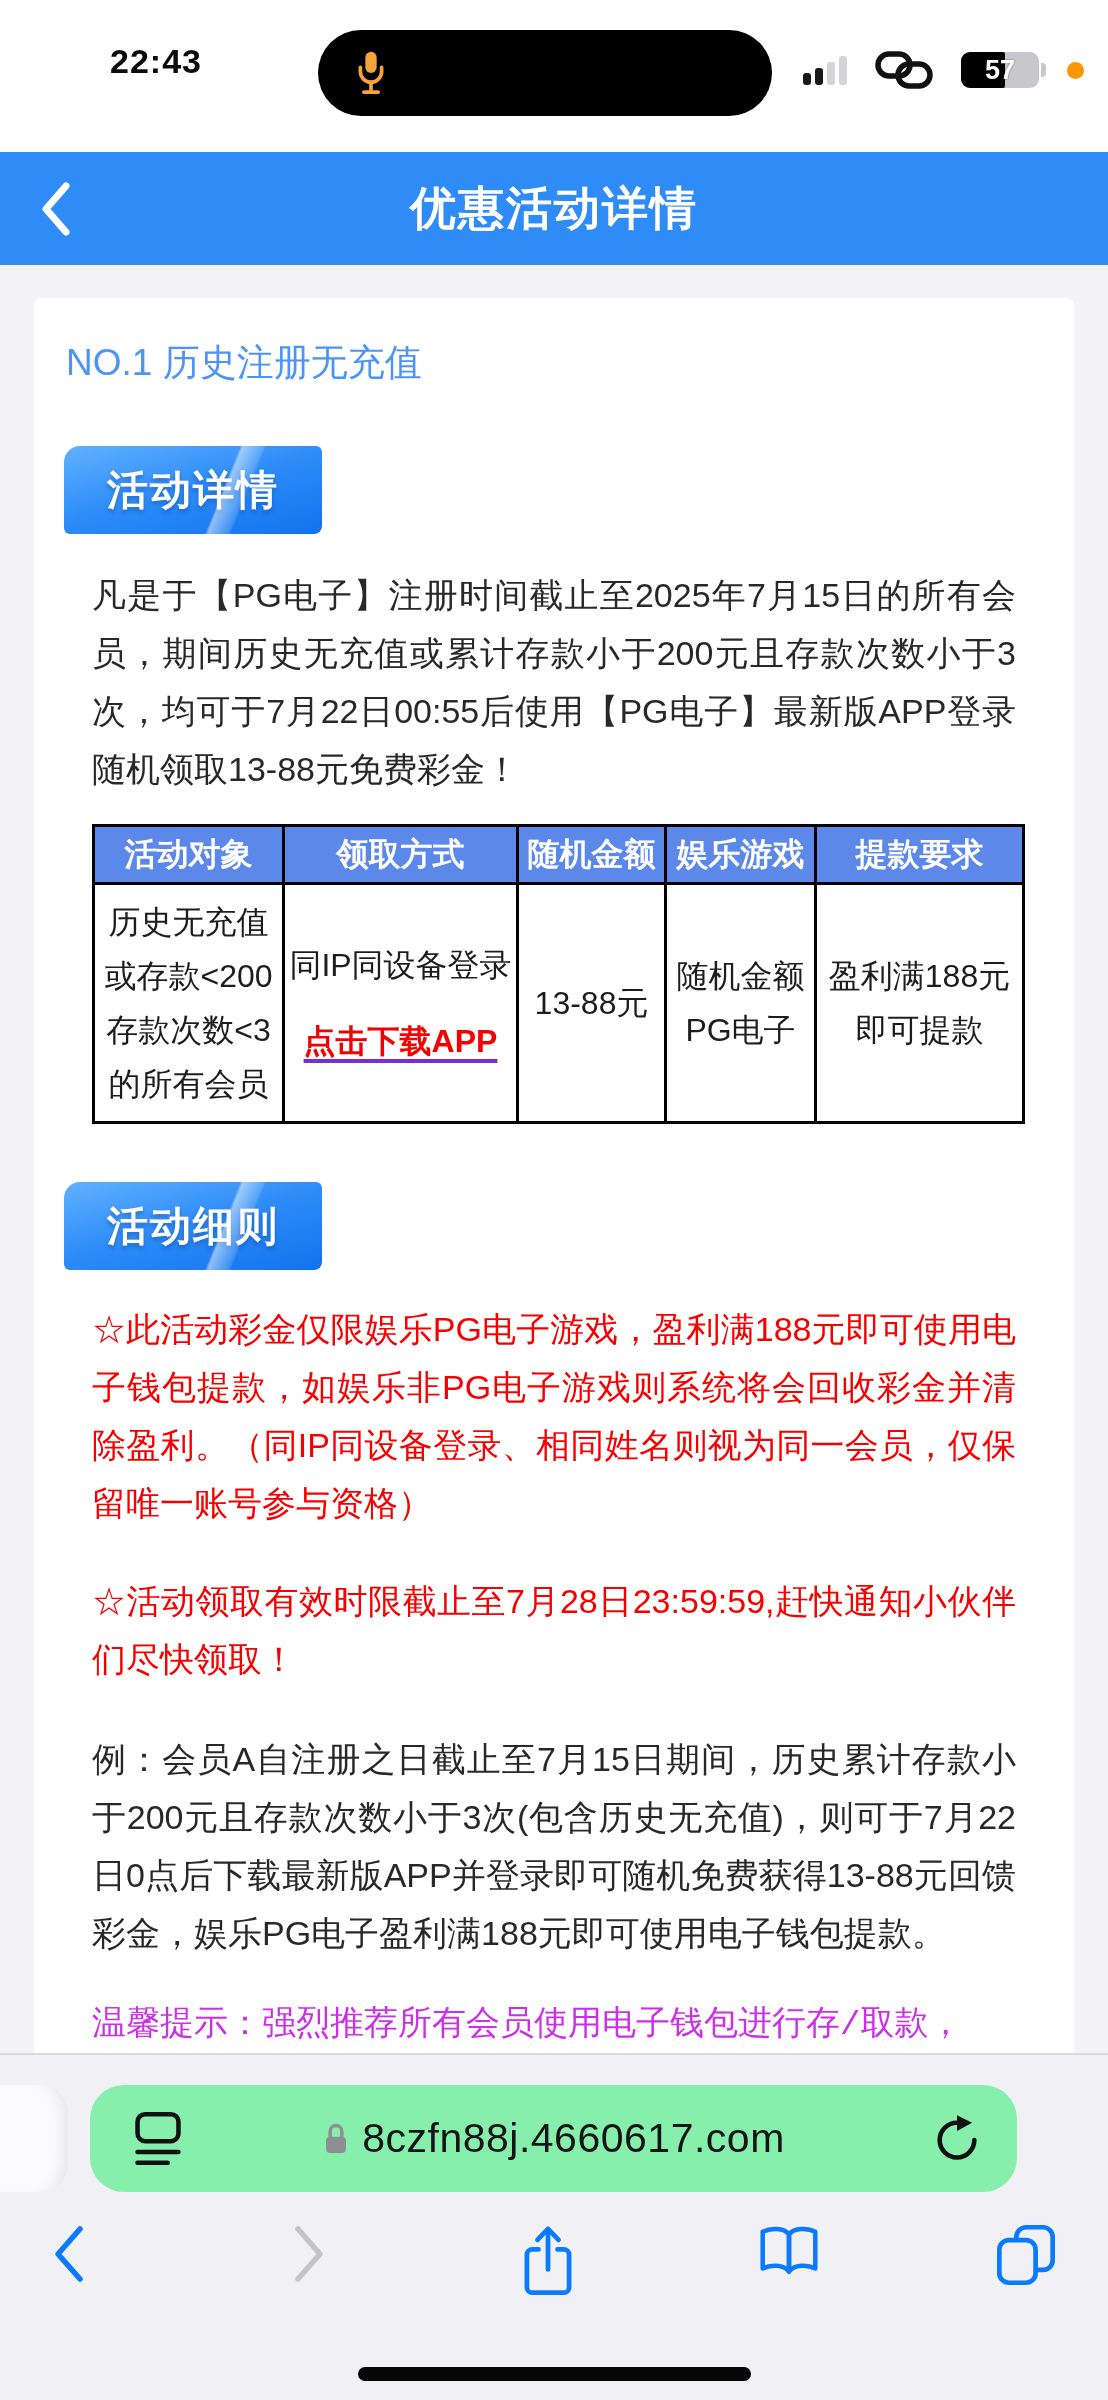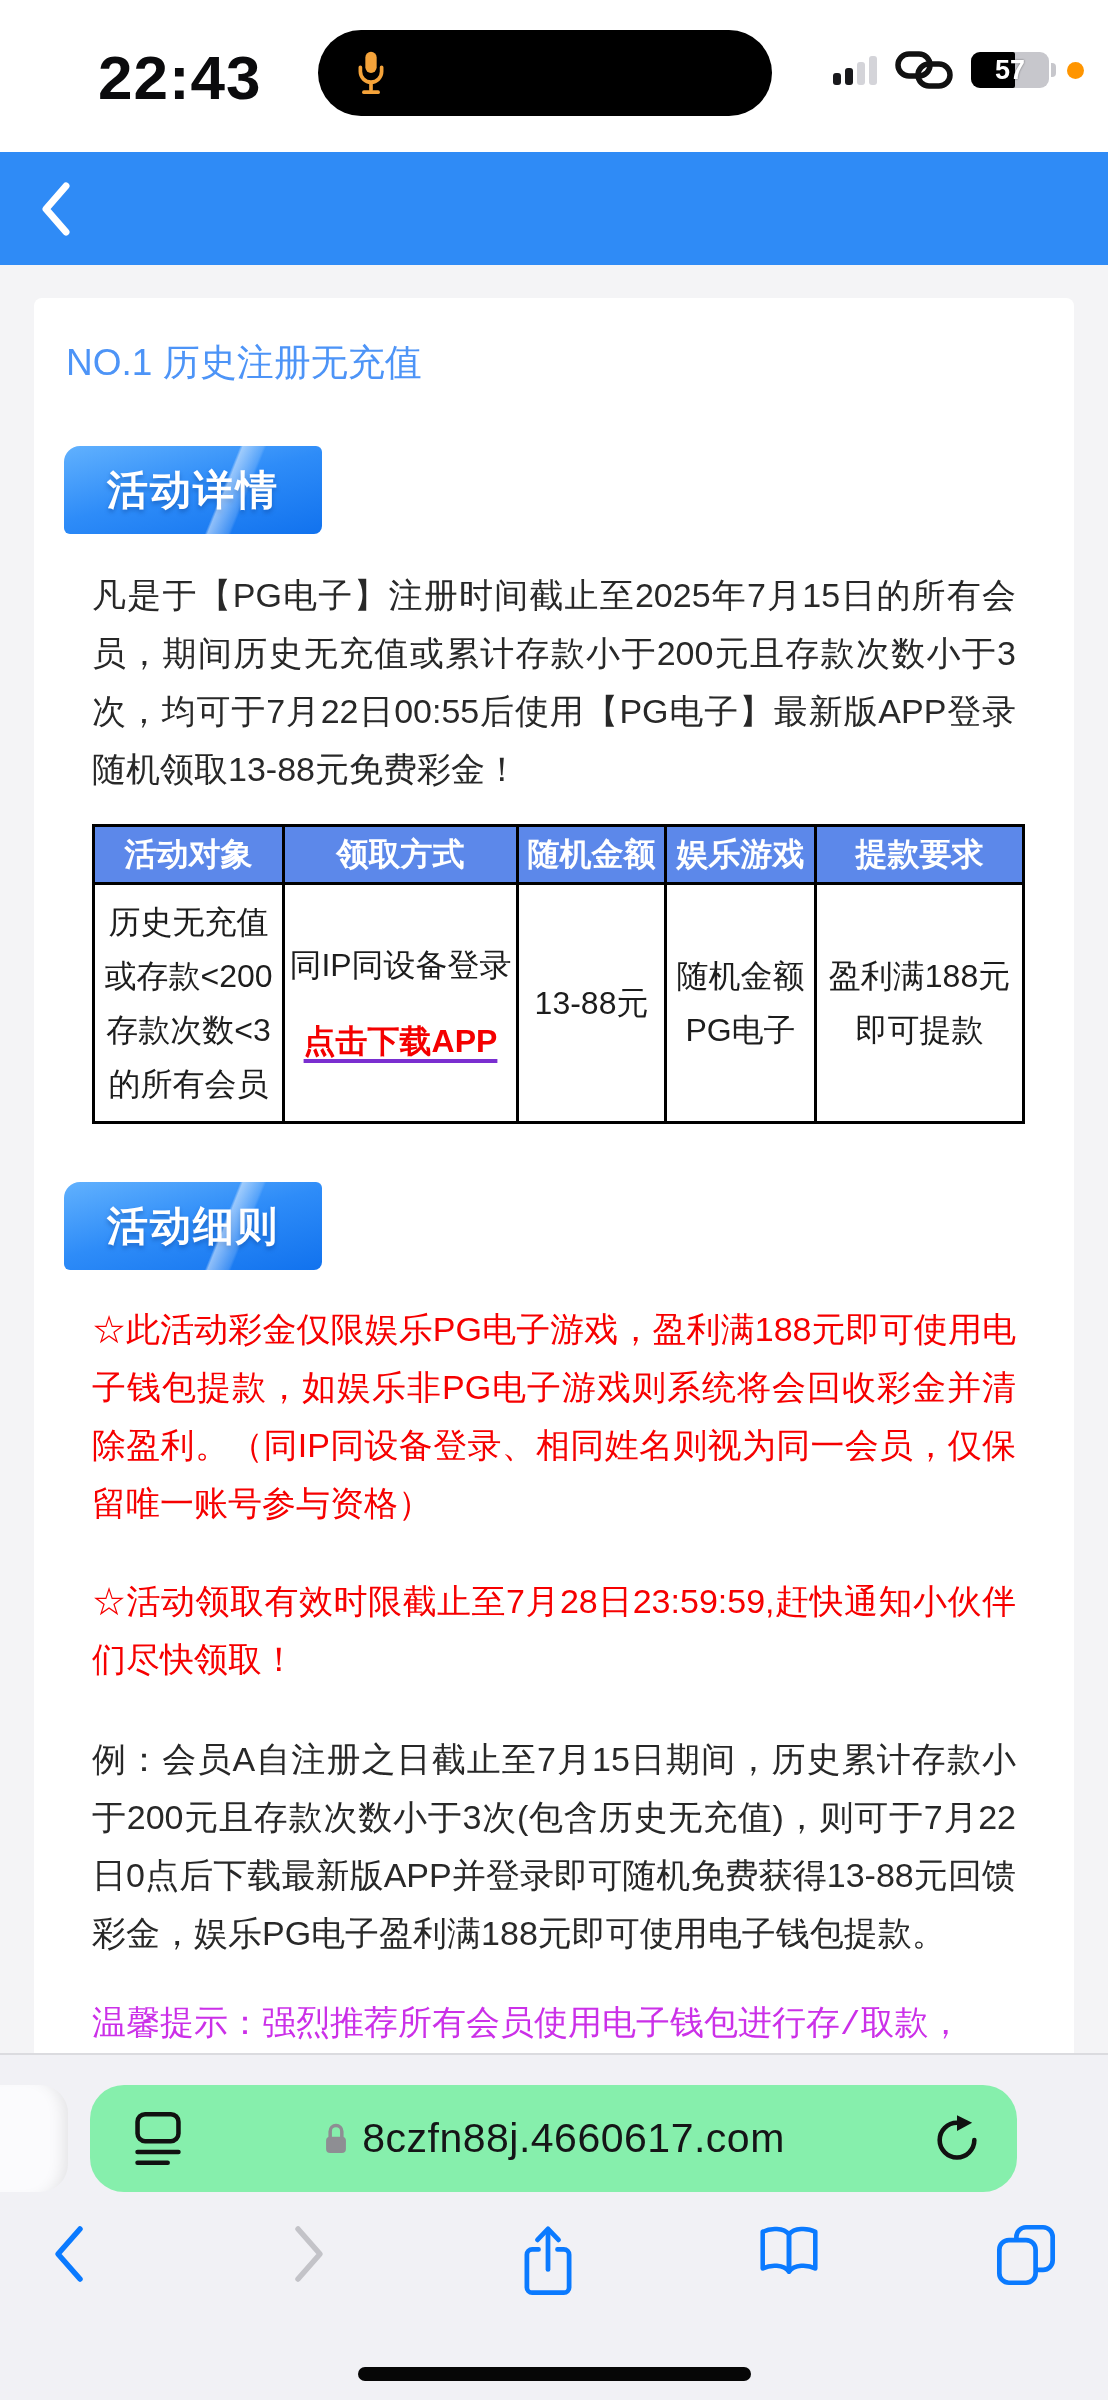--- a/index.html
+++ b/index.html
@@ -5,24 +5,24 @@
   * { margin:0; padding:0; box-sizing:border-box; }
   html,body { background:#e9e9ec; }
   .screen {
     position:relative; width:1108px; height:2400px; overflow:hidden;
     background:#F4F4F6; font-family:"Liberation Sans", sans-serif;
     margin:0 auto;
   }
 
   
   .status-bar { position:absolute; top:0; left:0; width:1108px; height:152px; background:#FFFFFF; z-index:5; }
-  .sb-time { position:absolute; left:98px; top:42px; font-size:62px; font-weight:700; color:#0B0B0D; letter-spacing:1px; }
+  .sb-time { position:absolute; left:110px; top:42px; font-size:34px; font-weight:700; color:#0B0B0D; letter-spacing:1px; }
   .island { position:absolute; left:318px; top:30px; width:454px; height:86px; background:#000; border-radius:43px;
             display:flex; align-items:center; padding-left:36px; }
-  .sb-right { position:absolute; right:24px; top:50px; height:40px; display:flex; align-items:center; gap:18px; }
+  .sb-right { position:absolute; right:24px; top:50px; height:40px; display:flex; align-items:center; gap:28px; }
   .signal { display:flex; align-items:flex-end; gap:4px; height:30px; }
   .signal span { width:8px; border-radius:3px; }
   .signal .b1 { height:12px; background:#19191C; }
   .signal .b2 { height:17px; background:#19191C; }
   .signal .b3 { height:23px; background:#D4D4D9; }
   .signal .b4 { height:29px; background:#D4D4D9; }
   .battery { position:relative; width:78px; height:36px; background:#C7C7CC; border-radius:9px; }
   .battery .fill { position:absolute; left:0; top:0; bottom:0; width:57%; background:#000; border-radius:9px 2px 2px 9px; }
   .battery .pct { position:absolute; inset:0; display:flex; align-items:center; justify-content:center;
                   color:#fff; font-size:27px; font-weight:700; text-shadow:0 0 2px rgba(0,0,0,.55); }
@@ -113,20 +113,21 @@
       <div class="rec-dot"></div>
     </div>
   </div>
 
   <div class="navbar">
     <div class="nav-back">
       <svg width="40" height="58" viewBox="0 0 40 58">
         <polyline points="30,6 10,29 30,52" fill="none" stroke="#fff" stroke-width="7" stroke-linecap="round" stroke-linejoin="round"></polyline>
       </svg>
     </div>
+    <div class="nav-title">优惠活动详情</div>
   </div>
 
   <div class="card">
     <div class="section-no">NO.1 历史注册无充值</div>
 
     <div class="ribbon">
       <span>活动详情</span>
     </div>
 
     <p class="para">凡是于【PG电子】注册时间截止至2025年7月15日的所有会员，期间历史无充值或累计存款小于200元且存款次数小于3次，均可于7月22日00:55后使用【PG电子】最新版APP登录随机领取13-88元免费彩金！</p>

